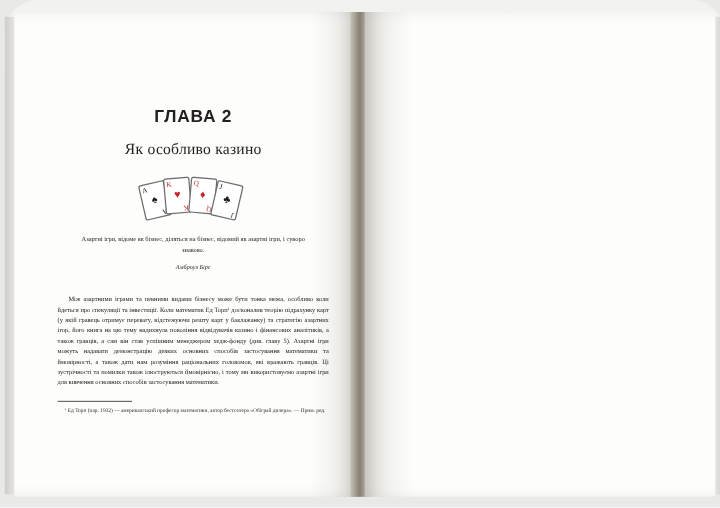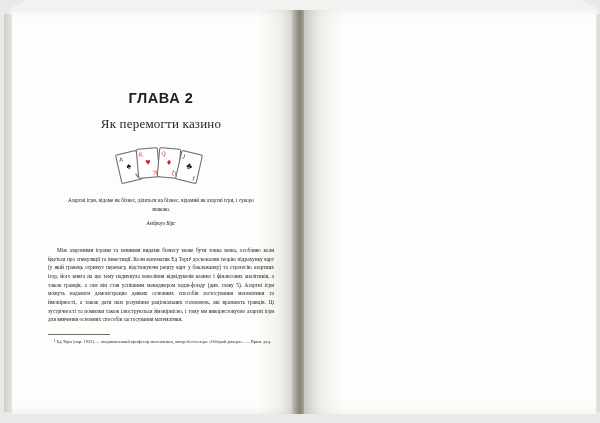--- a/index.html
+++ b/index.html
@@ -189,21 +189,21 @@
 <div id="page">
   <div class="book">
     <div class="book-edge-left"></div>
     <div class="book-edge-right"></div>
 
     <div class="page-surface page-left">
       <div class="curve-left"></div>
 
       <div class="col col-left">
         <div class="chapter-num">ГЛАВА 2</div>
-        <div class="chapter-title">Як перемогти казино</div>
+        <div class="chapter-title">Як особливо казино</div>
 
         <div class="ornament">
           <div class="card" style="left:0px; top:6px; transform:rotate(-13deg);">
             <span class="pip tl blk">A</span>
             <span class="mid blk">♠</span>
             <span class="pip br blk">A</span>
           </div>
           <div class="card" style="left:19px; top:2px; transform:rotate(-5deg);">
             <span class="pip tl red">K</span>
             <span class="mid red">♥</span>

